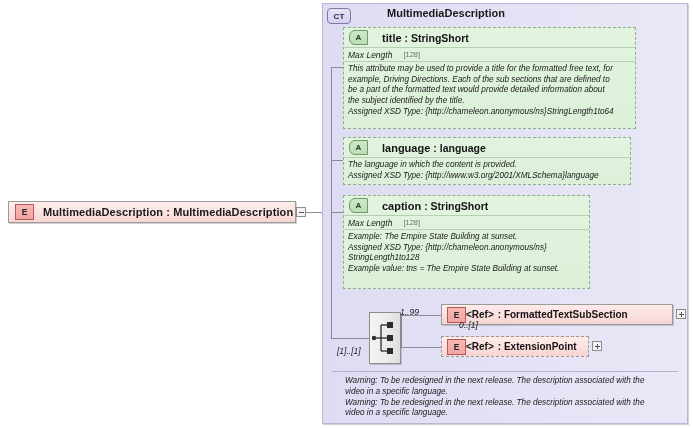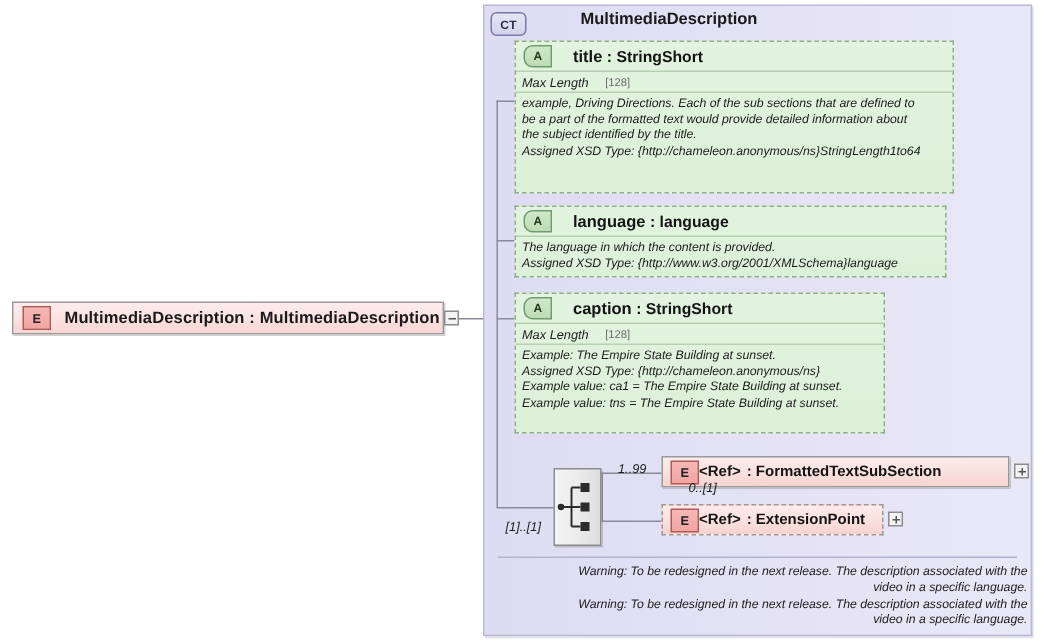--- a/index.html
+++ b/index.html
@@ -117,21 +117,21 @@
     box-sizing:border-box;
     box-shadow:1px 1px 0 rgba(120,120,120,.35);
   }
   .card-left{
     position:absolute;left:337px;top:331px;
     font-size:8.5px;font-style:italic;color:#202020;white-space:nowrap;margin-top:15px;
   }
   .card{
     position:absolute;font-size:8.5px;font-style:italic;color:#202020;white-space:nowrap;
   }
-  #card-1{left:412px;top:307px;}
+  #card-1{left:400px;top:307px;}
   #card-2{left:415px;top:320px;padding-left:44px;}
 
   
   .ref-box{
     position:absolute;height:21px;
     background:linear-gradient(to bottom,#fdeceb 0%,#fae0de 55%,#f6d3d0 100%);
     display:flex;align-items:center;
     box-sizing:border-box;
   }
   #ref-1{
@@ -154,21 +154,21 @@
   .expander::after{content:"";position:absolute;left:4px;top:1.5px;width:1px;height:5px;background:#555;}
   #exp-1{left:676px;top:309px;}
   #exp-2{left:592px;top:341px;}
 
   
   .warn-sep{
     position:absolute;left:332px;top:371px;width:346px;height:1px;background:#b4b1cf;
   }
   .warnings{
     position:absolute;left:345px;top:376px;width:340px;
-    font-size:8.2px;font-style:italic;color:#1a1a1a;line-height:1.32;text-align:right;
+    font-size:8.2px;font-style:italic;color:#1a1a1a;line-height:1.32;
   }
   .warnings div{white-space:nowrap;}
 </style>
 </head>
 <body>
 
 <div class="canvas">
 
   <div class="root-box">
     <span class="badge">E</span>
@@ -197,20 +197,21 @@
     <div class="attr-head">
       <span class="attr-badge">A</span>
       <span class="attr-name">title</span>
       <span class="attr-type">: StringShort</span>
     </div>
     <div class="attr-facet">
       <span>Max Length</span>
       <span class="facet-val">[128]</span>
     </div>
     <div class="attr-doc">
+      <div>This attribute may be used to provide a title for the formatted free text, for</div>
       <div>example, Driving Directions. Each of the sub sections that are defined to</div>
       <div>be a part of the formatted text would provide detailed information about</div>
       <div>the subject identified by the title.</div>
       <div>Assigned XSD Type: {http://chameleon.anonymous/ns}StringLength1to64</div>
     </div>
   </div>
 
   <div class="attr" id="attr-language">
     <div class="attr-head">
       <span class="attr-badge">A</span>
@@ -229,21 +230,21 @@
       <span class="attr-name">caption</span>
       <span class="attr-type">: StringShort</span>
     </div>
     <div class="attr-facet">
       <span>Max Length</span>
       <span class="facet-val">[128]</span>
     </div>
     <div class="attr-doc">
       <div>Example:  The Empire State Building at sunset.</div>
       <div>Assigned XSD Type: {http://chameleon.anonymous/ns}</div>
-      <div>Example value: ca1 = The Empire State Building at sunset.</div>
+      <div>StringLength1to128</div>
       <div>Example value: tns = The Empire State Building at sunset.</div>
     </div>
   </div>
 
   <div class="card-left">[1]..[1]</div>
   <div class="compositor">
     <svg width="30" height="50" viewBox="0 0 30 50">
       <circle cx="4" cy="25" r="2.2" fill="#2b2b2b"></circle>
       <line x1="6" y1="25" x2="11" y2="25" stroke="#2b2b2b" stroke-width="1.3"></line>
       <line x1="11" y1="12" x2="11" y2="38" stroke="#2b2b2b" stroke-width="1.3"></line>

